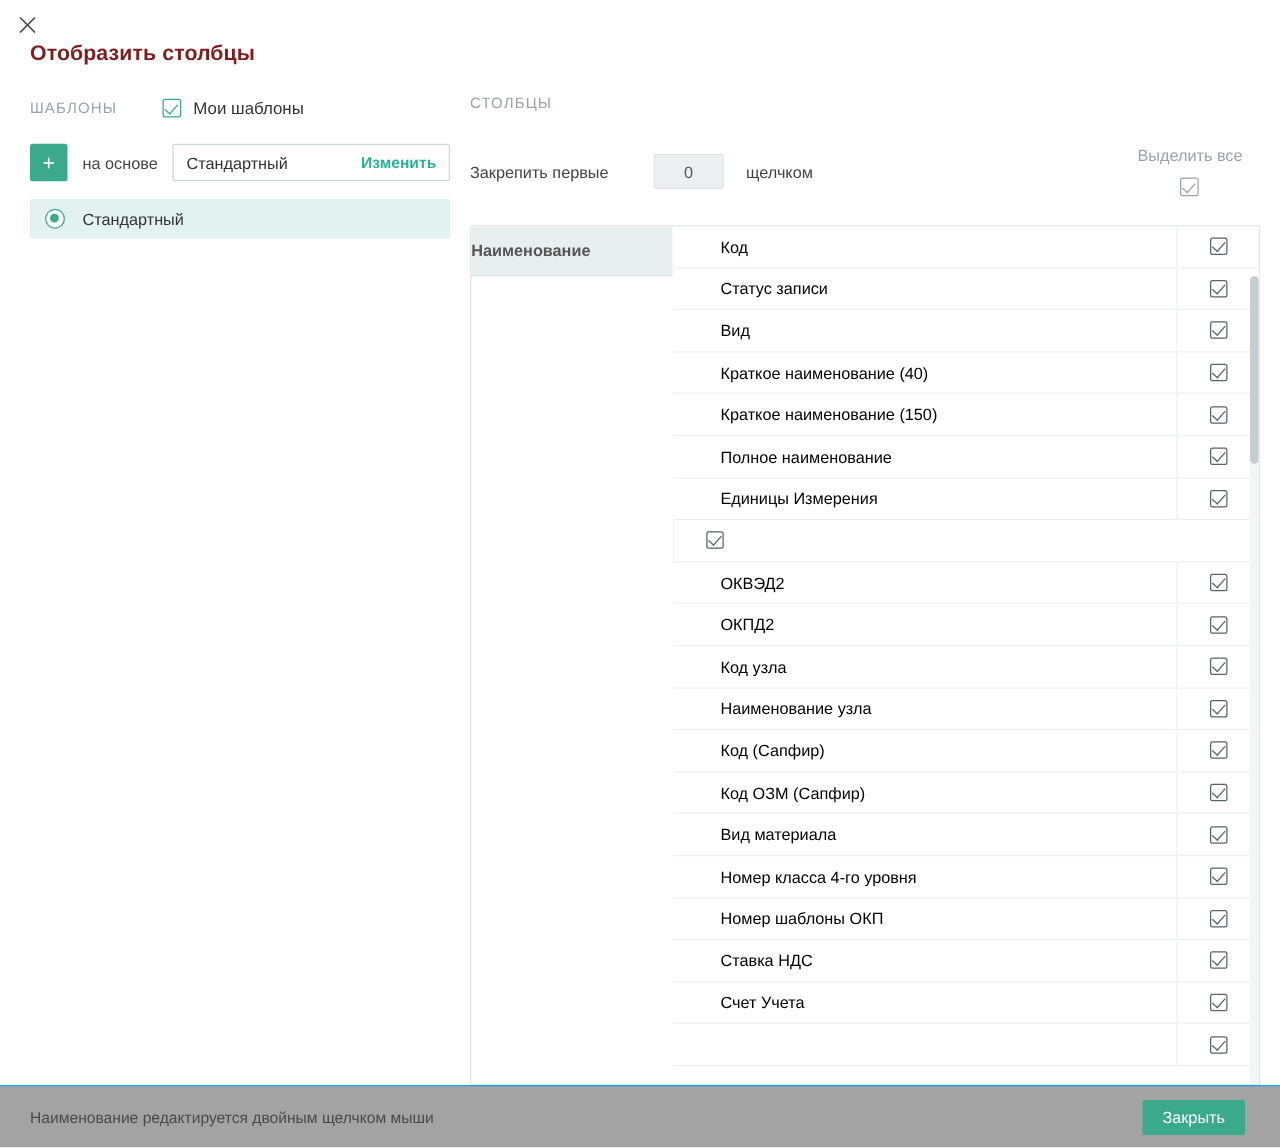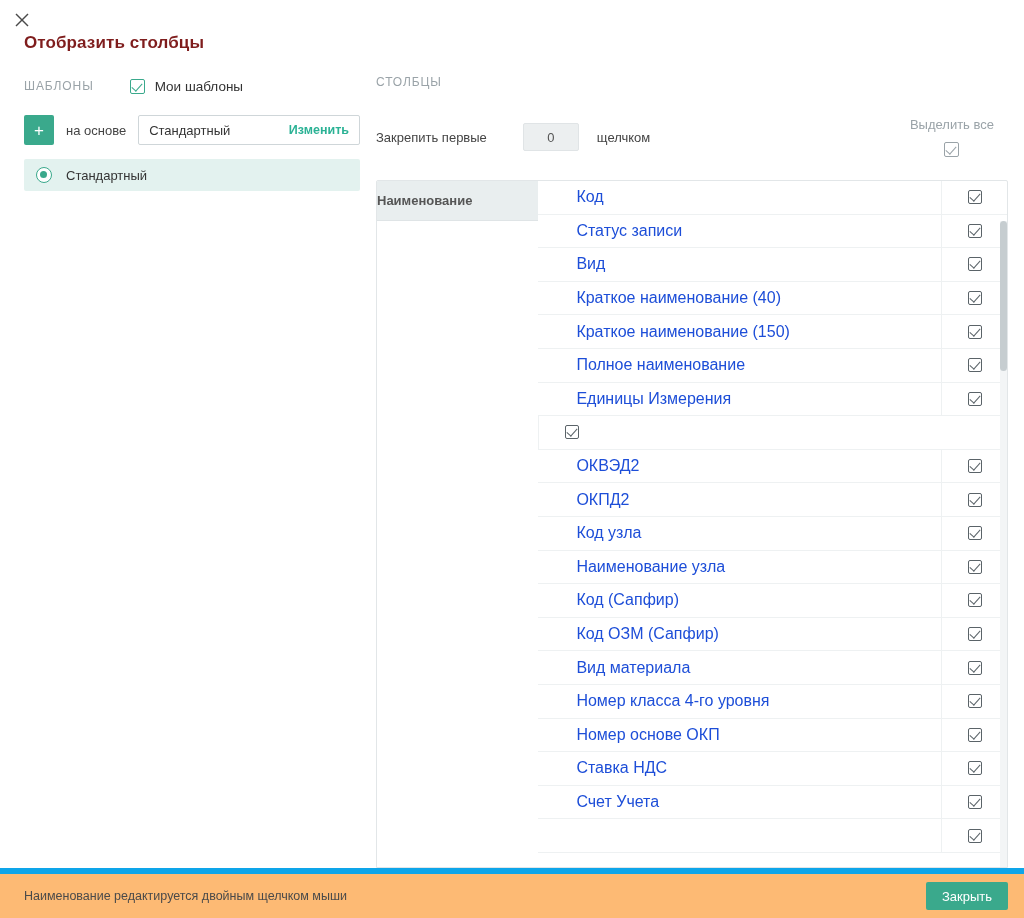--- a/index.html
+++ b/index.html
@@ -271,22 +271,22 @@
   }
   .trow {
     display: flex;
     align-items: center;
     height: 33.6px;
     border-bottom: 1px solid #eef1f2;
   }
   .cell-name {
     flex: 1 1 auto;
     padding-left: 38px;
-    font-size: 16px;
-    color: #1d4ed8;
+    font-size: 13px;
+    color: #000000;
     white-space: nowrap;
     overflow: hidden;
     text-overflow: ellipsis;
   }
   .cell-chk {
     flex: 0 0 66px;
     border-left: 1px solid #eef1f2;
     height: 100%;
     display: flex;
     align-items: center;
@@ -324,25 +324,25 @@
     left: 0;
     width: 7px;
     height: 150px;
     background: #c6cdd0;
     border-radius: 4px;
     cursor: pointer;
   }
   
   .footer {
     flex: 0 0 50px;
-    border-top: 6px solid #0ea5e9;
-    display: flex;
-    align-items: center;
-    padding: 0 16px 0 24px;
-    background: #fdba74;
+    border-top: 1px solid #0ea5e9;
+    display: flex;
+    align-items: center;
+    padding: 0 28px 0 24px;
+    background: #a3a3a3;
   }
   .footer-note {
     font-size: 12.5px;
     color: #4a4a4a;
   }
   .close-btn {
     margin-left: auto;
     background: #3aa98c;
     color: #fff;
     border: none;
@@ -507,21 +507,21 @@
                 <span class="chk-dark"></span>
               </div>
             </div>
             <div class="trow">
               <div class="cell-name">Номер класса 4-го уровня</div>
               <div class="cell-chk">
                 <span class="chk-dark"></span>
               </div>
             </div>
             <div class="trow">
-              <div class="cell-name">Номер основе ОКП</div>
+              <div class="cell-name">Номер шаблоны ОКП</div>
               <div class="cell-chk">
                 <span class="chk-dark"></span>
               </div>
             </div>
             <div class="trow">
               <div class="cell-name">Ставка НДС</div>
               <div class="cell-chk">
                 <span class="chk-dark"></span>
               </div>
             </div>

